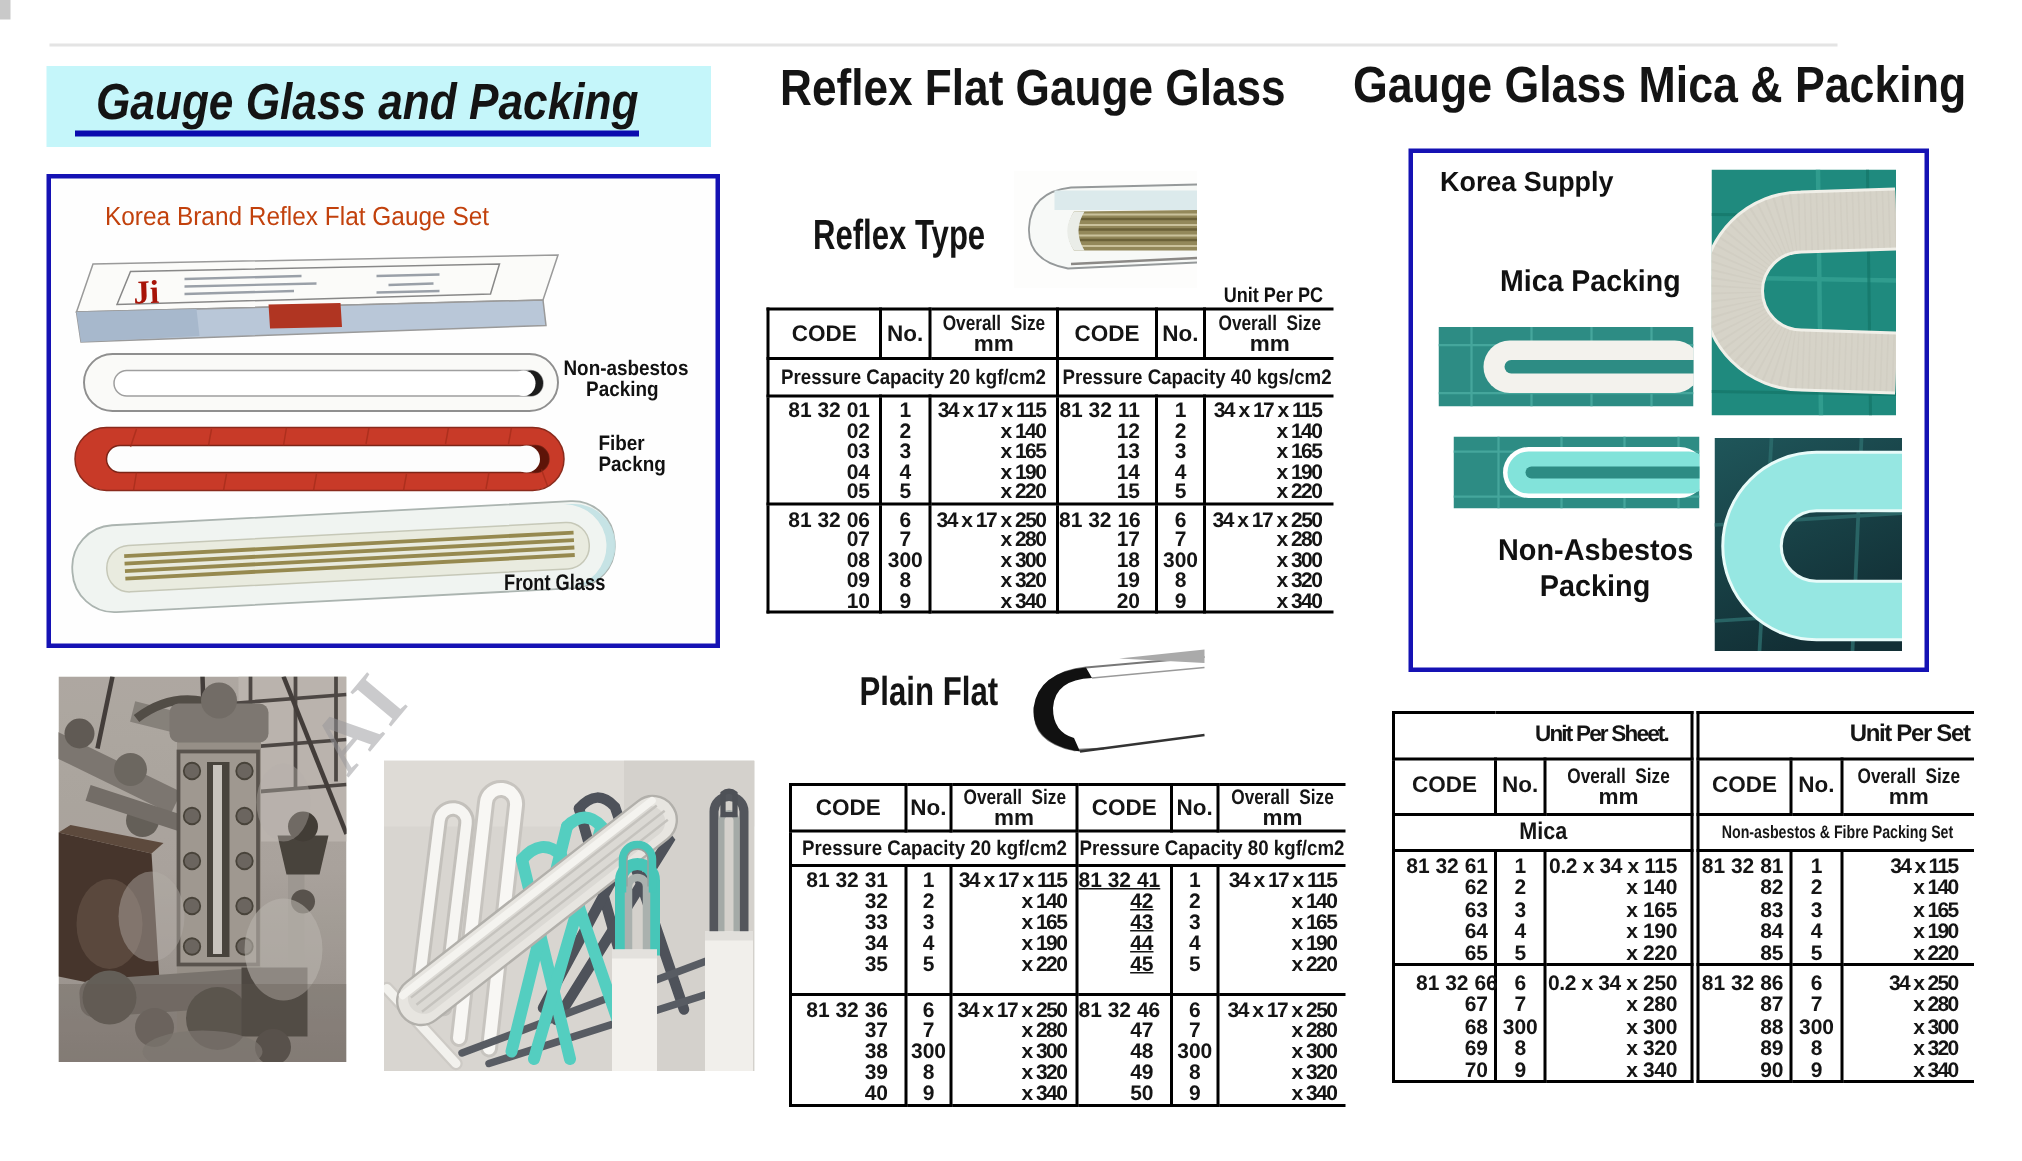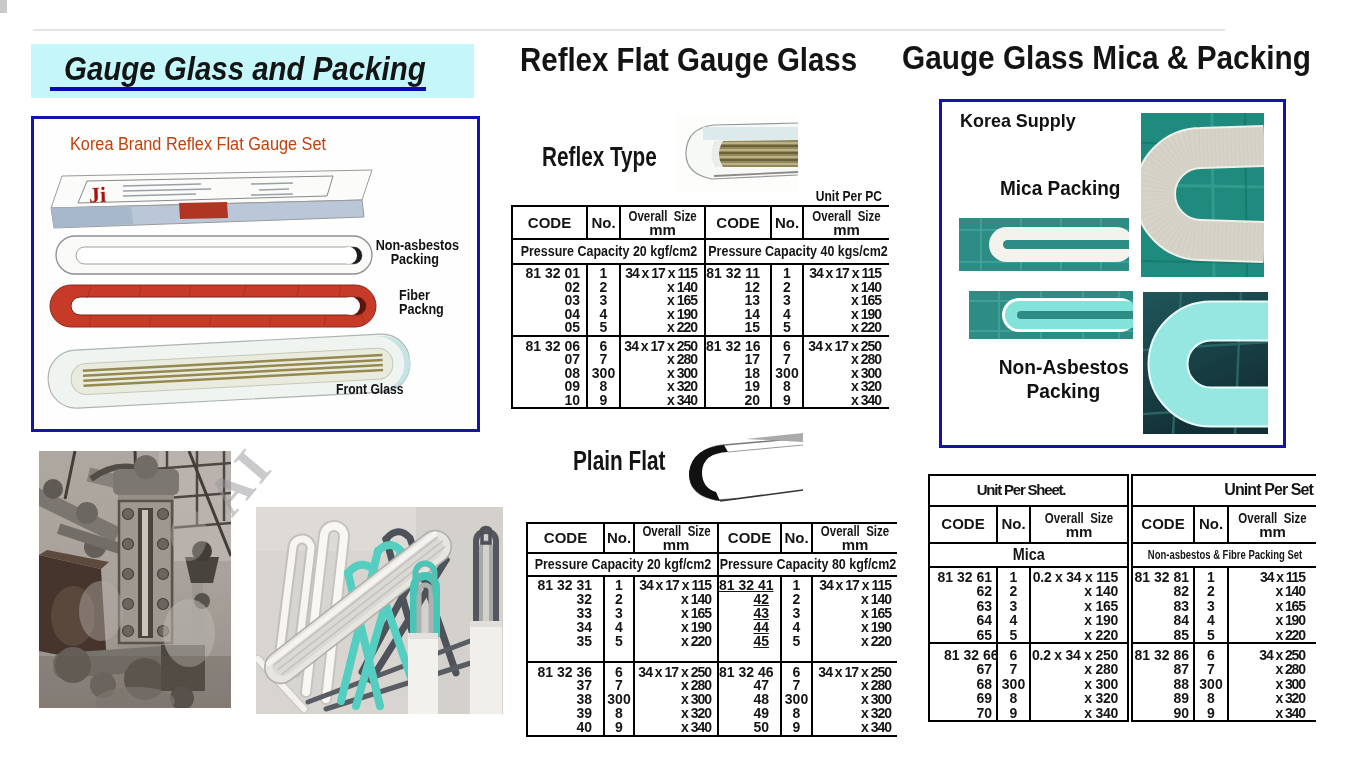--- a/index.html
+++ b/index.html
@@ -438,21 +438,21 @@
 
   <div class="abs" style="left:928px;top:474px;">
     <table style="width:199px;font-size:14px;line-height:14.4px;">
       <colgroup>
           <col style="width:68px">
           <col style="width:33px">
           <col style="width:98px">
         </colgroup>
       <tbody>
           <tr style="height:31px;">
-        <td colspan="3" class="rt" style="vertical-align:middle;font-size:16px;padding-right:15px;text-align:center;"><span style="font-size:15px;letter-spacing:-1.2px;">Unit Per Sheet.</span></td>
+        <td colspan="3" class="rt" style="vertical-align:middle;font-size:16px;padding-right:15px;"><span style="font-size:15px;letter-spacing:-1.2px;">Unit Per Sheet.</span></td>
       </tr>
       <tr style="height:37px;">
         <td class="ctr" style="vertical-align:middle;font-size:15px;">CODE</td>
         <td class="ctr" style="vertical-align:middle;font-size:15px;">No.</td>
         <td class="ctr" style="vertical-align:middle;font-size:15px;line-height:14px;"><span class="sq o-c" style="width:100%;font-size:14px;transform:scaleX(0.82);">Overall&nbsp;&nbsp;Size</span><br>mm</td>
       </tr>
       <tr style="height:24px;">
         <td colspan="3" class="ctr" style="vertical-align:middle;font-size:16px;"><span class="sq o-c" style="transform:scaleX(0.9);">Mica</span></td>
       </tr>
       <tr style="height:73px;">
@@ -471,21 +471,21 @@
 
   <div class="abs" style="left:1131px;top:474px;">
     <table style="width:184px;font-size:14px;line-height:14.4px;">
       <colgroup>
           <col style="width:62px">
           <col style="width:34px">
           <col style="width:88px">
         </colgroup>
       <tbody>
           <tr style="height:31px;">
-        <td colspan="3" class="rt nr" style="vertical-align:middle;font-size:16px;padding-right:3px;"><span style="letter-spacing:-0.9px;">Unint Per Set</span></td>
+        <td colspan="3" class="rt nr" style="vertical-align:middle;font-size:16px;padding-right:3px;"><span style="letter-spacing:-0.9px;">Unit Per Set</span></td>
       </tr>
       <tr style="height:37px;">
         <td class="ctr" style="vertical-align:middle;font-size:15px;">CODE</td>
         <td class="ctr" style="vertical-align:middle;font-size:15px;">No.</td>
         <td class="ctr nr" style="vertical-align:middle;font-size:15px;line-height:14px;"><span class="sq o-c" style="width:100%;font-size:14px;transform:scaleX(0.82);">Overall&nbsp;&nbsp;Size</span><br>mm</td>
       </tr>
       <tr style="height:24px;">
         <td colspan="3" class="ctr nr" style="vertical-align:middle;font-size:13.5px;position:relative;">
               <div style="position:absolute;left:50%;top:50%;transform:translate(-50%,-50%) scaleX(0.79);white-space:nowrap;font-size:12px;font-weight:bold;">Non-asbestos &amp; Fibre Packing Set</div>
             </td>

